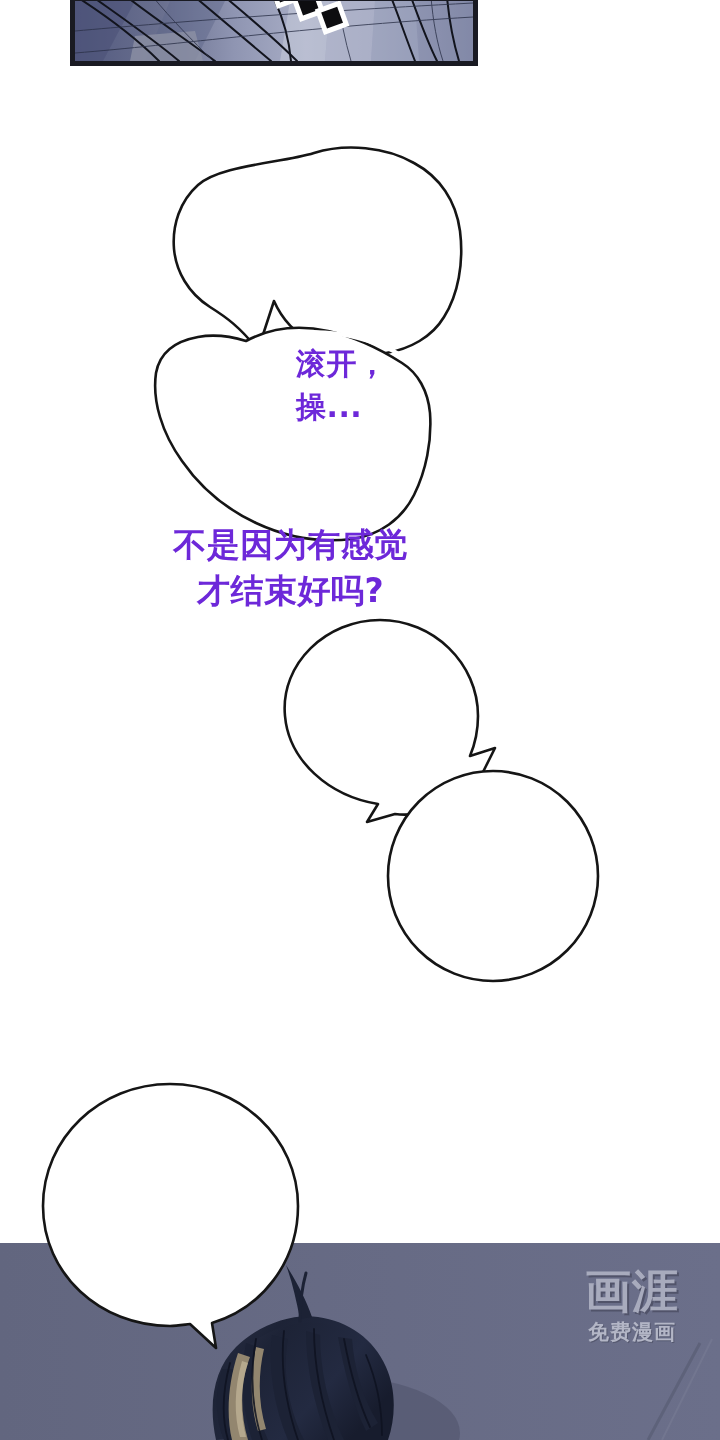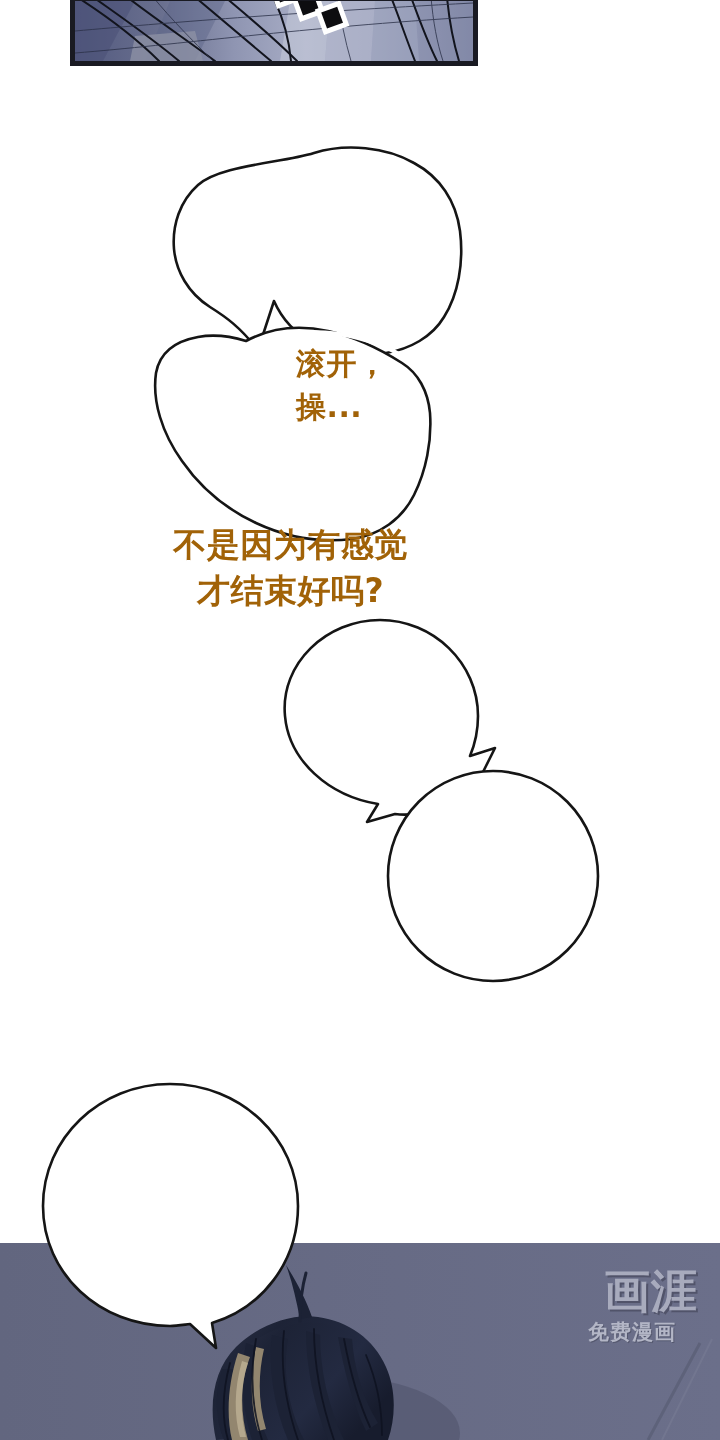--- a/index.html
+++ b/index.html
@@ -65,39 +65,38 @@
     user-select: none;
   }
   .watermark .wm-main {
     font-family: "DejaVu Sans", "Liberation Sans", sans-serif;
     font-size: 46px;
     font-weight: 700;
     letter-spacing: 1px;
     line-height: 1.02;
     color: #a8abbd;
     text-shadow: 2px 2px 0 rgba(60,62,80,.55);
-    text-align: right;
   }
   .watermark .wm-sub {
     font-family: "DejaVu Sans", "Liberation Sans", sans-serif;
     font-size: 21px;
     font-weight: 700;
     letter-spacing: 1px;
     margin-top: 3px;
     color: #b3b6c6;
     text-shadow: 1px 1px 0 rgba(60,62,80,.45);
   }
 
   
   .bubble-group { position: absolute; }
   .bubble-group svg { position: absolute; left: 0; top: 0; overflow: visible; }
 
   .btext {
     position: absolute;
-    color: #a16207;
+    color: #6d28d9;
     font-family: "DejaVu Sans", "Liberation Sans", sans-serif;
     font-weight: 700;
     line-height: 1.30;
     white-space: pre-line;
     letter-spacing: .5px;
   }
 
   
   #bubble-one { left: 118px; top: 145px; width: 365px; height: 400px; }
   #bubble-one-line1 {

